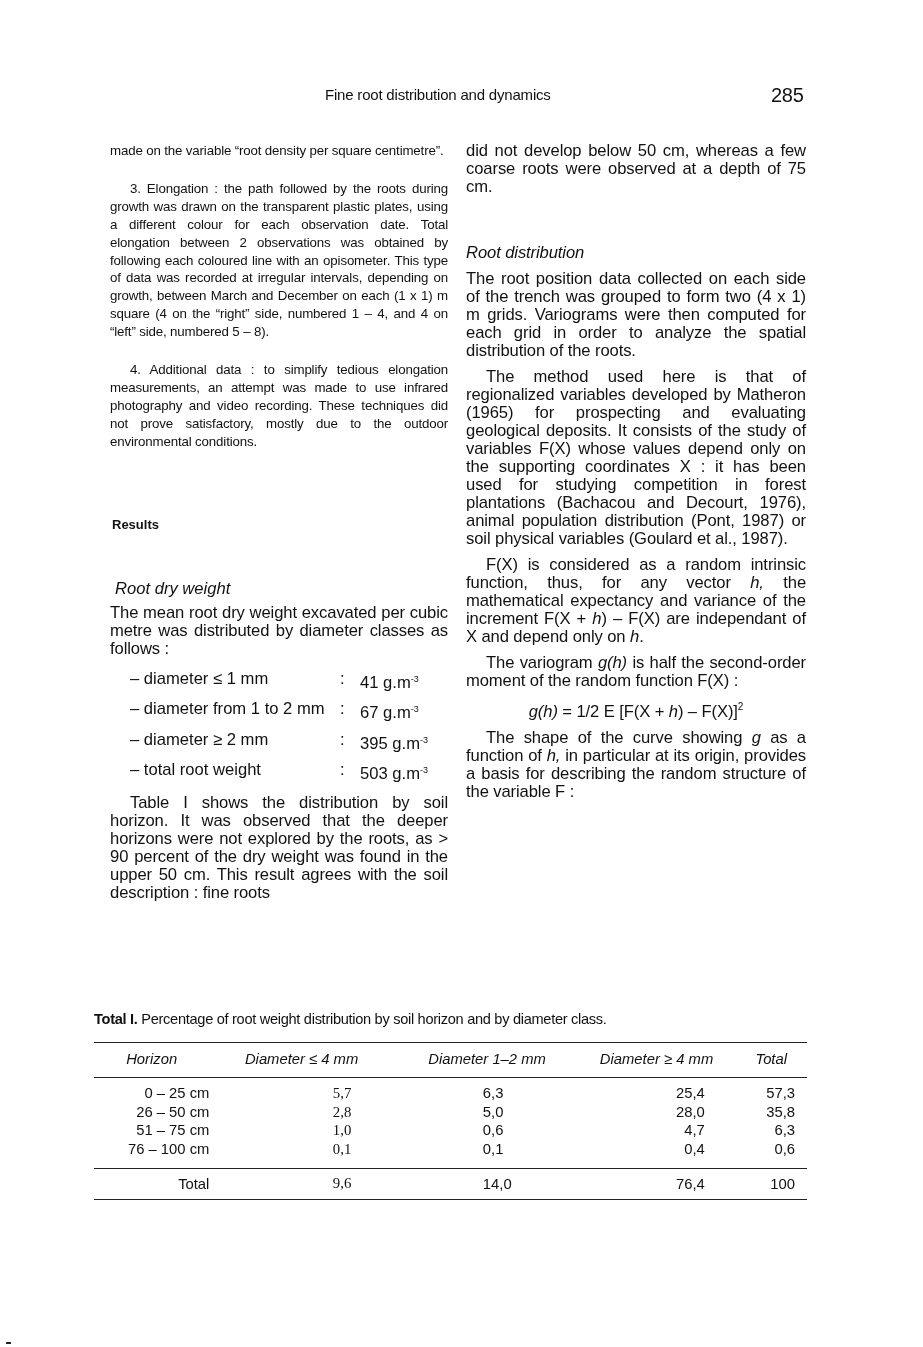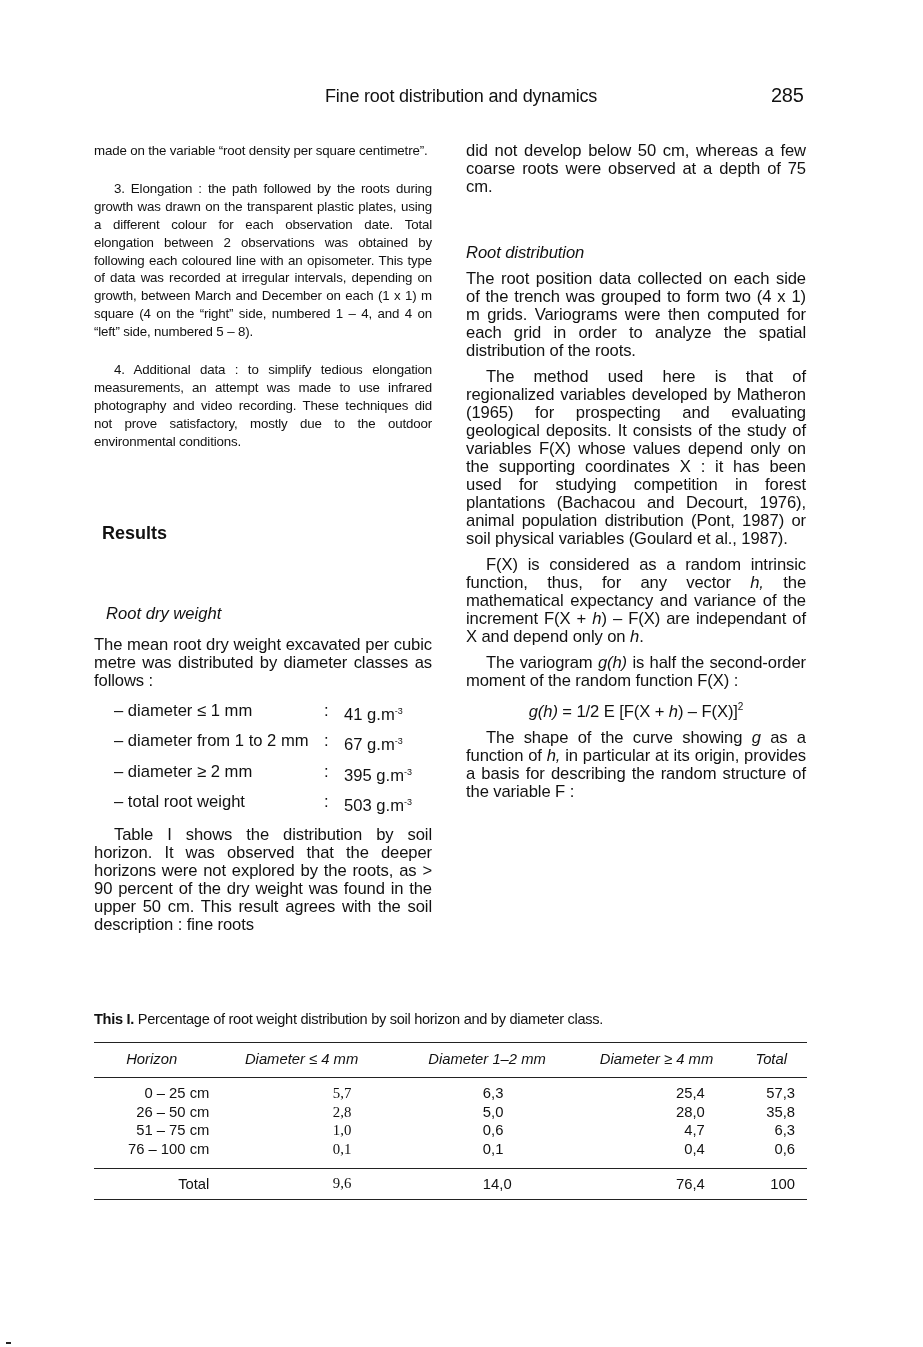--- a/index.html
+++ b/index.html
@@ -1,32 +1,32 @@
 <!DOCTYPE html>
 <html><head>
 <meta charset="utf-8">
 <style>
   html, body { margin:0; padding:0; background:#ffffff; }
   body { width:923px; height:1347px; position:relative; overflow:hidden; color:#111; font-family:"Liberation Sans", sans-serif; }
   .running-head { position:absolute; top:86px; left:0; width:923px; height:22px; }
-  .running-title { position:absolute; left:325px; top:0; font-size:18px; letter-spacing:-0.2px; }
+  .running-title { position:absolute; left:325px; top:0; font-size:15px; letter-spacing:-0.2px; }
   .page-number { position:absolute; left:771px; top:-2px; font-size:20px; letter-spacing:-0.3px; }
 
   .col { position:absolute; top:142px; text-align:justify; }
-  .col-left { left:94px; width:338px; }
+  .col-left { left:110px; width:338px; }
   .col-right { left:466px; width:340px; }
 
   .small p { font-size:13.3px; line-height:17.9px; margin:0 0 7px 0; letter-spacing:-0.15px; }
   .small p.ind { text-indent:20px;margin-top:20px; }
 
   .big p { font-size:16.6px; line-height:18px; margin:0 0 8px 0; letter-spacing:-0.1px; }
   .big p.ind { text-indent:20px; }
 
-  .sec-head { font-weight:bold; font-size:18px; margin:8px; }
-  .sub-head { font-style:italic; font-size:16.6px; margin:12px; }
+  .sec-head { font-weight:bold; font-size:13px; margin:2px; }
+  .sub-head { font-style:italic; font-size:16.6px; margin:5px; }
 
   .weights { margin:4px 0 6px 20px; }
   .w-row { display:flex; font-size:16.6px; line-height:26.5px; }
   .w-label { width:210px; }
   .w-colon { width:20px; }
   .w-val sup { font-size:9px; vertical-align:6px; }
 
   .formula { text-align:center; font-size:16.6px; margin:0 0 8px 0; }
   .formula sup { font-size:10px; }
 
@@ -101,21 +101,21 @@
   <p class="sub-head" style="margin-bottom:8px">Root distribution</p>
   <p>The root position data collected on each side of the trench was grouped to form two (4 x 1) m grids. Variograms were then computed for each grid in order to analyze the spatial distribution of the roots.</p>
   <p class="ind">The method used here is that of regionalized variables developed by Matheron (1965) for prospecting and evaluating geological deposits. It consists of the study of variables F(X) whose values depend only on the supporting coordinates X : it has been used for studying competition in forest plantations (Bachacou and Decourt, 1976), animal population distribution (Pont, 1987) or soil physical variables (Goulard et al., 1987).</p>
   <p class="ind"><span>F(X) is considered as a random intrinsic function, thus, for any vector </span><i>h,</i><span> the mathematical expectancy and variance of the increment F(X + </span><i>h</i><span>) – F(X) are independant of X and depend only on </span><i>h</i><span>.</span></p>
   <p class="ind"><span>The variogram </span><i>g(h)</i><span> is half the second-order moment of the random function F(X) :</span></p>
   <p class="formula"><i>g(h)</i><span> = 1/2 E [F(X + </span><i>h</i><span>) – F(X)]</span><sup>2</sup></p>
   <p class="ind"><span>The shape of the curve showing </span><i>g</i><span> as a function of </span><i>h,</i><span> in particular at its origin, provides a basis for describing the random structure of the variable F :</span></p>
 </div>
 
 <div class="table-block">
-  <p class="caption"><b>This I.</b><span> Percentage of root weight distribution by soil horizon and by diameter class.</span></p>
+  <p class="caption"><b>Total I.</b><span> Percentage of root weight distribution by soil horizon and by diameter class.</span></p>
   <table>
     <thead>
       <tr>
         <th class="c-h-hz">Horizon</th>
         <th>Diameter ≤ 4 mm</th>
         <th>Diameter 1–2 mm</th>
         <th>Diameter ≥ 4 mm</th>
         <th style="text-align:right;padding-right:20px">Total</th>
       </tr>
     </thead>

